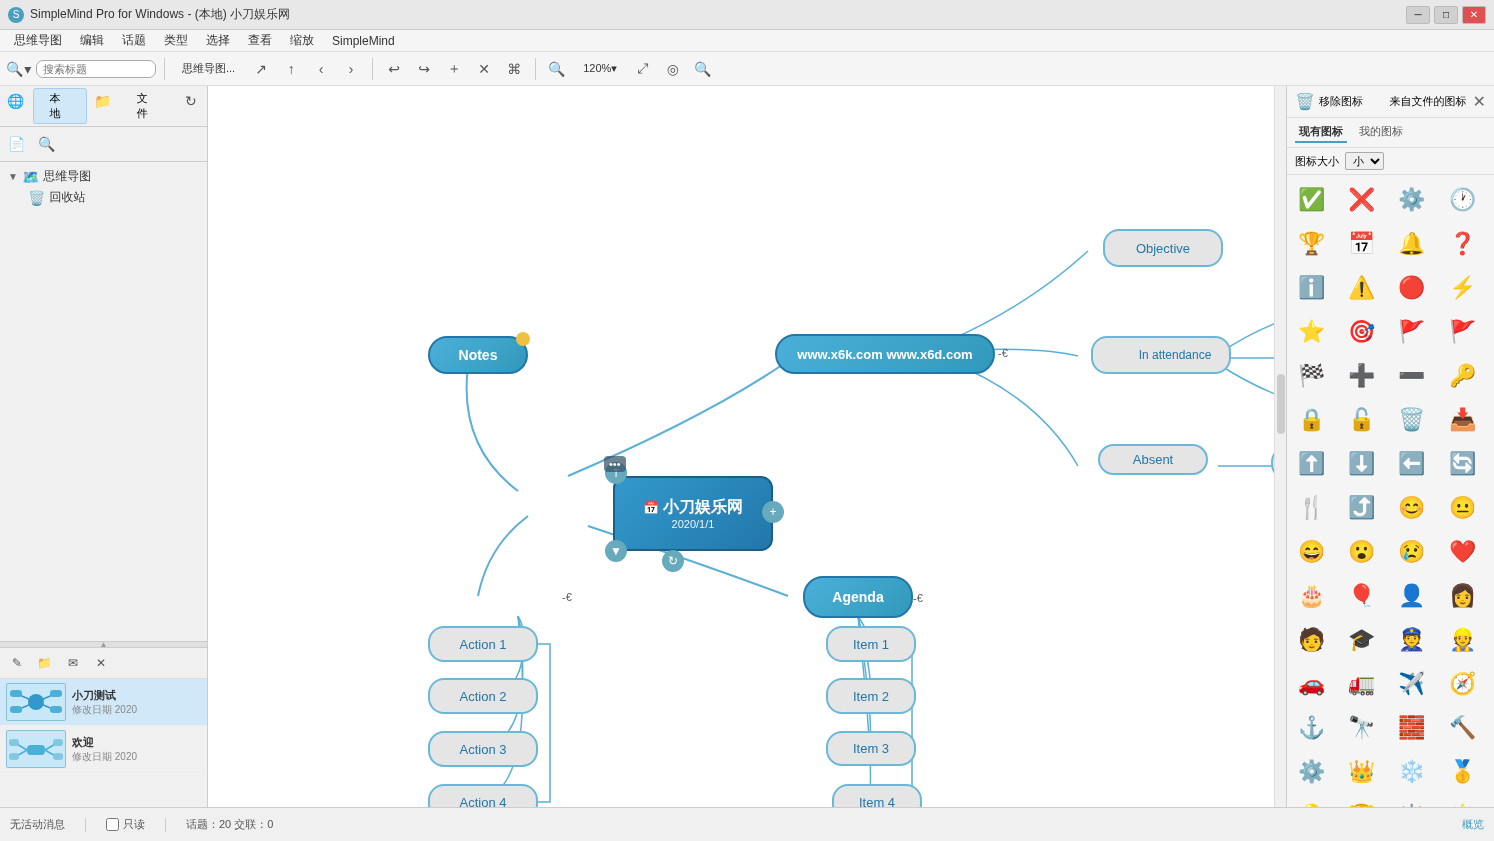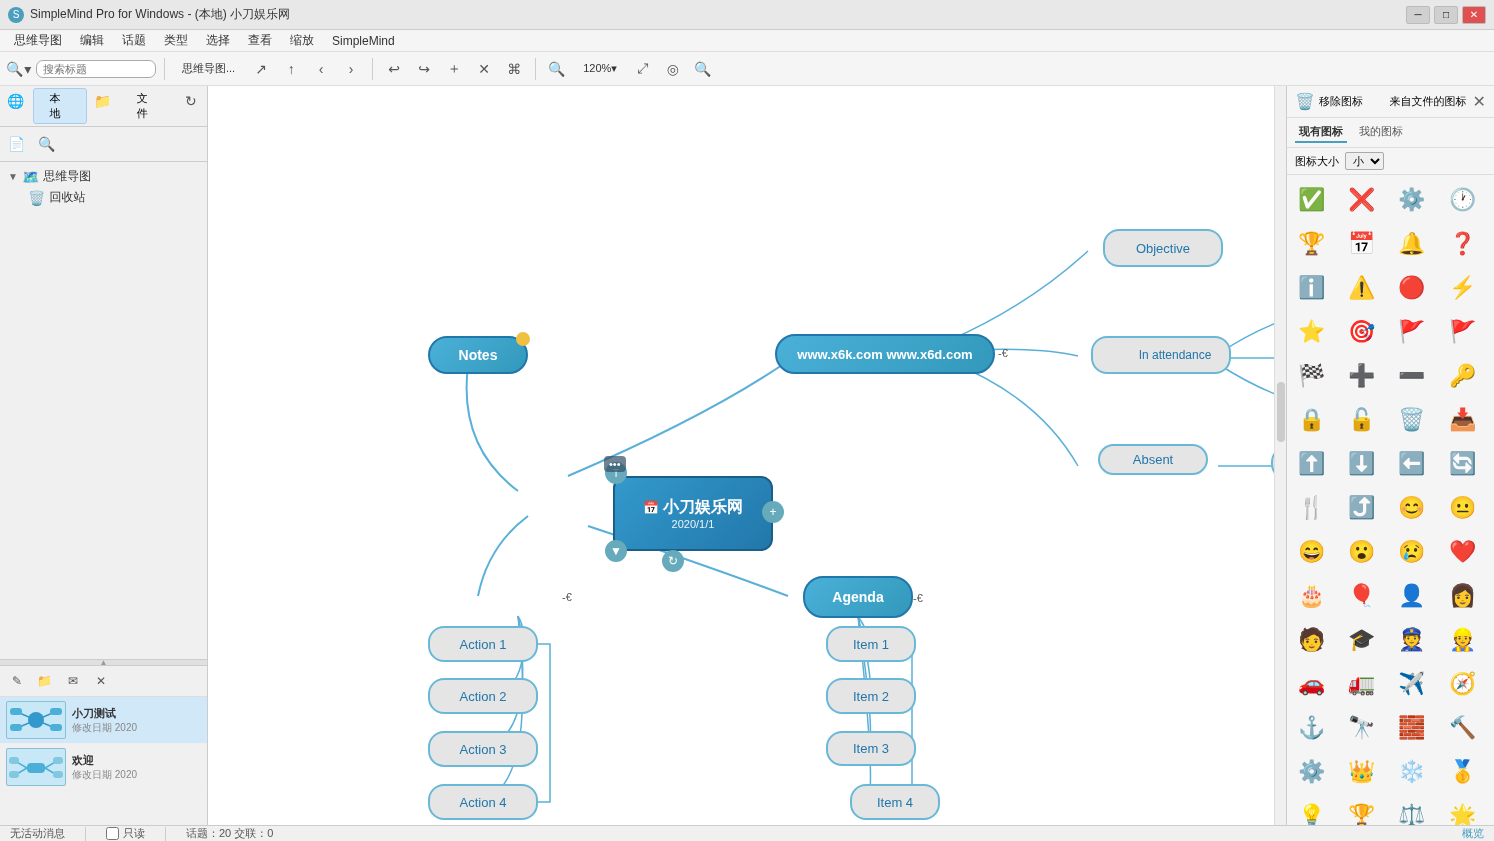--- a/index.html
+++ b/index.html
@@ -58,21 +58,21 @@
     .icon-panel { width: 208px; background: #f5f5f5; border-left: 1px solid #ccc; display: flex; flex-direction: column; overflow: hidden; }
     .icon-panel-tabs { display: flex; gap: 8px; padding: 4px 8px; border-bottom: 1px solid #ddd; }
     .icon-panel-tab { font-size: 11px; cursor: pointer; color: #555; padding: 2px 4px; }
     .icon-panel-tab.active { border-bottom: 2px solid #4a9ebe; color: #333; font-weight: bold; }
     .icon-size-row { display: flex; align-items: center; gap: 6px; padding: 4px 8px; border-bottom: 1px solid #ddd; font-size: 11px; }
     .icon-size-select { font-size: 11px; border: 1px solid #aaa; border-radius: 2px; padding: 1px 3px; }
     .icon-grid { display: grid; grid-template-columns: repeat(4, 1fr); gap: 2px; padding: 4px; overflow-y: auto; flex: 1; }
     .icon-cell { width: 42px; height: 42px; display: flex; align-items: center; justify-content: center; border-radius: 4px; cursor: pointer; font-size: 22px; }
 
     
-    .statusbar { height: 16px; background: #f0f0f0; border-top: 1px solid #ccc; display: flex; align-items: center; padding: 4px 10px; gap: 20px; font-size: 11px; color: #555; }
+    .statusbar { height: 34px; background: #f0f0f0; border-top: 1px solid #ccc; display: flex; align-items: center; padding: 4px 10px; gap: 20px; font-size: 11px; color: #555; }
     .statusbar-sep { width: 1px; height: 14px; background: #ccc; }
 
     
     .node { position: absolute; display: flex; align-items: center; justify-content: center; border-radius: 20px; font-size: 13px; font-weight: bold; color: white; cursor: pointer; border: 2px solid; text-align: center; }
     .node-center { background: linear-gradient(135deg, #3399cc, #2277aa); border-color: #1a5f88; border-radius: 12px; }
     .node-branch { background: linear-gradient(135deg, #4ab0d8, #3399bb); border-color: #2277aa; }
     .node-leaf { background: #e5e5e5; border-color: #6ab8d8; color: #2277aa; font-weight: normal; border-radius: 16px; }
 
     .close-x { font-size: 16px; cursor: pointer; color: #666; }
 
@@ -308,21 +308,21 @@
 
     <div class="node node-leaf" style="left:618px;top:540px;width:90px;height:36px;font-size:13px;">
       <span>Item 1</span>
     </div>
     <div class="node node-leaf" style="left:618px;top:592px;width:90px;height:36px;font-size:13px;">
       <span>Item 2</span>
     </div>
     <div class="node node-leaf" style="left:618px;top:645px;width:90px;height:35px;font-size:13px;">
       <span>Item 3</span>
     </div>
-    <div class="node node-leaf" style="left:642px;top:698px;width:90px;height:36px;font-size:13px;text-align:center;">
+    <div class="node node-leaf" style="left:624px;top:698px;width:90px;height:36px;font-size:13px;text-align:center;">
       <span>Item 4</span>
     </div>
 
     <div style="position:absolute;right:0;top:0;bottom:0;width:12px;background:#f0f0f0;border-left:1px solid #ddd;">
       <div style="position:absolute;top:40%;width:8px;height:60px;background:#ccc;border-radius:4px;left:2px;"></div>
     </div>
   </div>
 
   <div class="icon-panel">
     <div class="panel-title-row">

